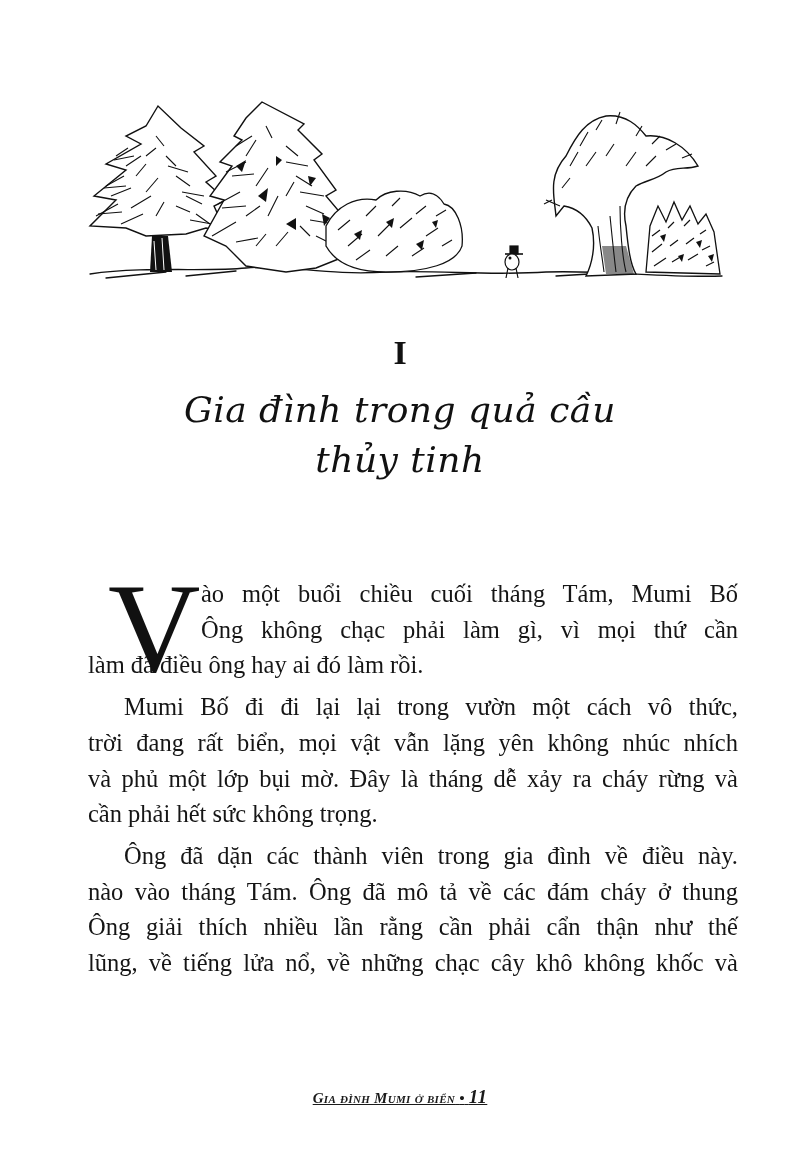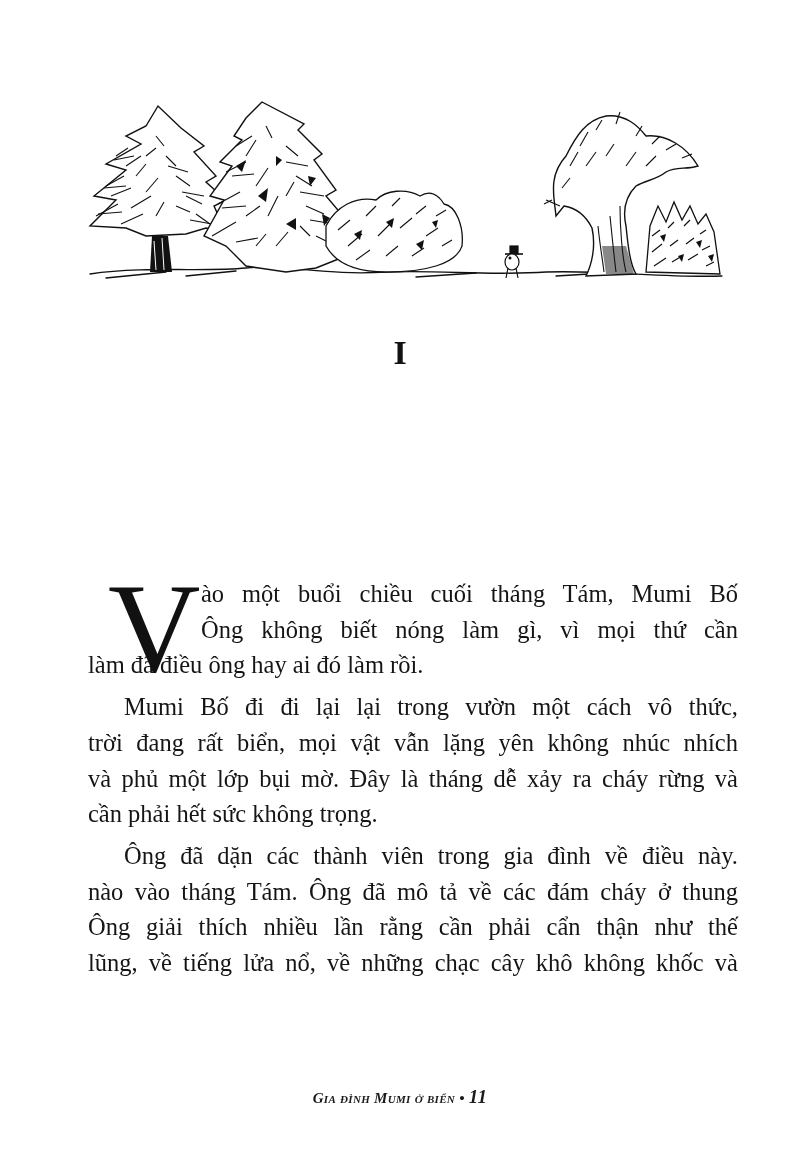--- a/index.html
+++ b/index.html
@@ -36,21 +36,21 @@
   .dropcap-wrap { position: relative; }
   .dropcap {
     position: absolute; left: 20px; top: 2px;
     font-family: "Liberation Serif", serif; font-size: 128px; line-height: 100px; color: #111;
   }
   .dc-line { padding-left: 113px; }
 
   .footer {
     position: absolute; left: 0; width: 800px; top: 1086px; text-align: center;
     font-family: "Liberation Serif", serif; font-style: italic; font-weight: bold;
-    font-size: 15px; color: #1a1a1a; letter-spacing: 0.3px;
+    font-size: 15px; color: #1a1a1a; letter-spacing: 0.3px; text-decoration: underline;
   }
   .footer .sc { font-variant: small-caps; }
   .footer .num { font-size: 19px; }
 </style>
 </head>
 <body>
 
 <div class="page">
 
   <div class="illustration">
@@ -102,26 +102,30 @@
 
       <path d="M560 176 L564 130 L572 110 L580 126 L588 106 L596 124 L604 110 L612 128 L620 118 L628 136 L634 178 Z" fill="#ffffff" stroke="#111" stroke-width="1.3"></path>
       <g stroke="#111" stroke-width="1.2" fill="none">
         <path d="M566 140 l8 -6 M566 156 l10 -8 M568 170 l12 -8 M582 132 l6 -6 M584 150 l8 -6 M586 166 l10 -6 M598 130 l6 -6 M600 148 l8 -6 M602 164 l10 -6 M614 138 l6 -4 M616 154 l8 -4 M620 170 l8 -4"></path>
       </g>
       <path d="M574 140 l6 -2 l-2 8 Z M592 160 l6 -2 l-2 8 Z M610 146 l6 -2 l-2 8 Z M622 160 l6 -2 l-2 8 Z" fill="#111"></path>
     </svg>
   </div>
 
   <div class="chapter-number">I</div>
+  <div class="chapter-title">
+    <div>Gia đình trong quả cầu</div>
+    <div>thủy tinh</div>
+  </div>
 
   <div class="body-text">
     <div class="para dropcap-wrap">
       <span class="dropcap">V</span>
       <span class="line dc-line">ào một buổi chiều cuối tháng Tám, Mumi Bố</span>
-      <span class="line dc-line">Ông không biết nóng làm gì, vì mọi thứ cần</span>
+      <span class="line dc-line">Ông không chạc phải làm gì, vì mọi thứ cần</span>
       <span class="line last">làm đã điều ông hay ai đó làm rồi.</span>
     </div>
     <div class="para">
       <span class="line indent">Mumi Bố đi đi lại lại trong vườn một cách vô thức,</span>
       <span class="line">trời đang rất biển, mọi vật vẫn lặng yên không nhúc nhích</span>
       <span class="line">và phủ một lớp bụi mờ. Đây là tháng dễ xảy ra cháy rừng và</span>
       <span class="line last">cần phải hết sức không trọng.</span>
     </div>
     <div class="para">
       <span class="line indent">Ông đã dặn các thành viên trong gia đình về điều này.</span>

